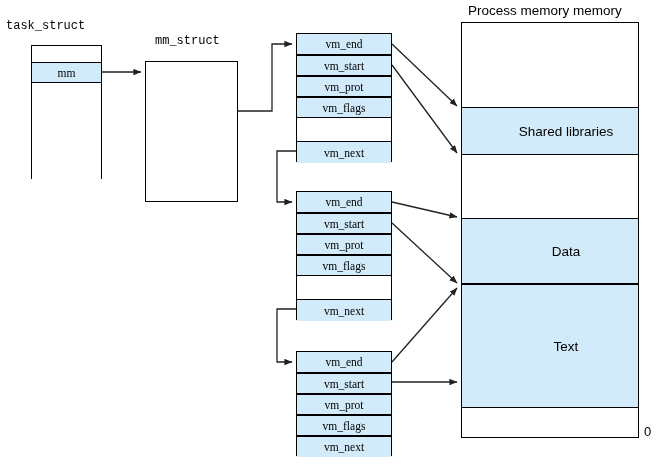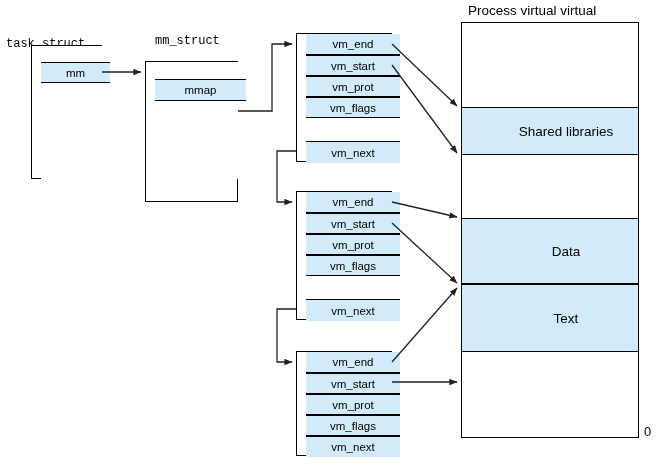--- a/index.html
+++ b/index.html
@@ -16,26 +16,25 @@
     border:1.5px solid #000;
     box-sizing:border-box;
     background:#fff;
   }
   .row{
     box-sizing:border-box;
     width:100%;
     display:flex;
     align-items:center;
     justify-content:center;
-    font-family:Liberation Sans, sans-serif;
+    font-family:Liberation Serif, serif;
     font-size:11.5px;
     color:#000;
     letter-spacing:0px;
     white-space:nowrap;
-    margin-left:9px;
   }
   .row.filled{background:#d2ebfa;border-top:1.5px solid #000;border-bottom:1.5px solid #000;}
   .row.empty{background:#fff;}
   .row.first{border-top:none;}
   .row.last{border-bottom:none;}
   
   .caption{
     position:absolute;
     font-family:"Liberation Mono", monospace;
     font-size:12px;
@@ -79,33 +78,32 @@
     position:absolute;left:0;top:0;
     width:658px;height:467px;
     pointer-events:none;
   }
 </style>
 </head>
 <body>
 
 <div id="root">
 
-  <div class="caption" style="left:6px;top:19px;margin-top:18px;">task_struct</div>
+  <div class="caption" style="left:6px;top:19px;">task_struct</div>
 
   <div class="struct-box" style="left:31px;top:45px;width:71px;height:134px;">
     <div class="row empty first" style="height:16px;"></div>
     <div class="row filled" style="height:21px;">mm</div>
     <div class="row empty last" style="height:116px;"></div>
   </div>
 
   <div class="caption" style="left:155px;top:34px;">mm_struct</div>
 
   <div class="struct-box" style="left:145px;top:61px;width:93px;height:141px;">
     <div class="row empty" style="height:17px;"></div>
-    <div class="row filled" style="height:22px;">mmap</div>
     <div class="row empty last" style="height:78px;"></div>
   </div>
 
 
   <div class="struct-box" style="left:296px;top:33px;width:96px;height:129px;">
     <div class="row filled first" style="height:21px;border-top:none;">vm_end</div>
     <div class="row filled" style="height:21px;">vm_start</div>
     <div class="row filled" style="height:21px;">vm_prot</div>
     <div class="row filled" style="height:21px;">vm_flags</div>
     <div class="row empty" style="height:23px;"></div>
@@ -122,29 +120,29 @@
   </div>
 
   <div class="struct-box" style="left:296px;top:351px;width:96px;height:105px;">
     <div class="row filled first" style="height:21px;border-top:none;">vm_end</div>
     <div class="row filled" style="height:21px;">vm_start</div>
     <div class="row filled" style="height:21px;">vm_prot</div>
     <div class="row filled" style="height:21px;">vm_flags</div>
     <div class="row filled last" style="height:21px;border-bottom:none;">vm_next</div>
   </div>
 
-  <div class="pvm-title" style="left:468px;top:3px;">Process virtual virtual</div>
+  <div class="pvm-title" style="left:468px;top:3px;">Process memory memory</div>
 
   <div class="pvm-box" style="left:461px;top:22px;width:178px;height:416px;">
 
     <div class="pvm-seg" style="top:84px;height:48px;">Shared libraries</div>
 
     <div class="pvm-seg" style="top:195px;height:66px;">Data</div>
 
-    <div class="pvm-seg" style="top:261px;height:68px;">Text</div>
+    <div class="pvm-seg" style="top:261px;height:124px;">Text</div>
   </div>
 
   <div class="zero-label" style="left:644px;top:424px;">0</div>
 
   <svg class="wires" viewBox="0 0 658 467">
     <defs>
       <marker id="ah" markerWidth="9" markerHeight="9" refX="7.6" refY="3.2" orient="auto" markerUnits="userSpaceOnUse">
         <path d="M0,0 L8,3.2 L0,6.4 z" fill="#222"></path>
       </marker>
     </defs>

